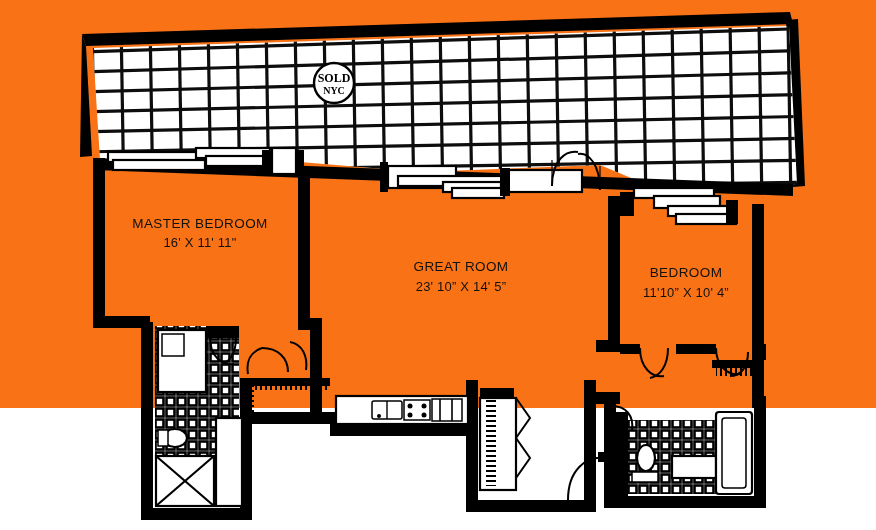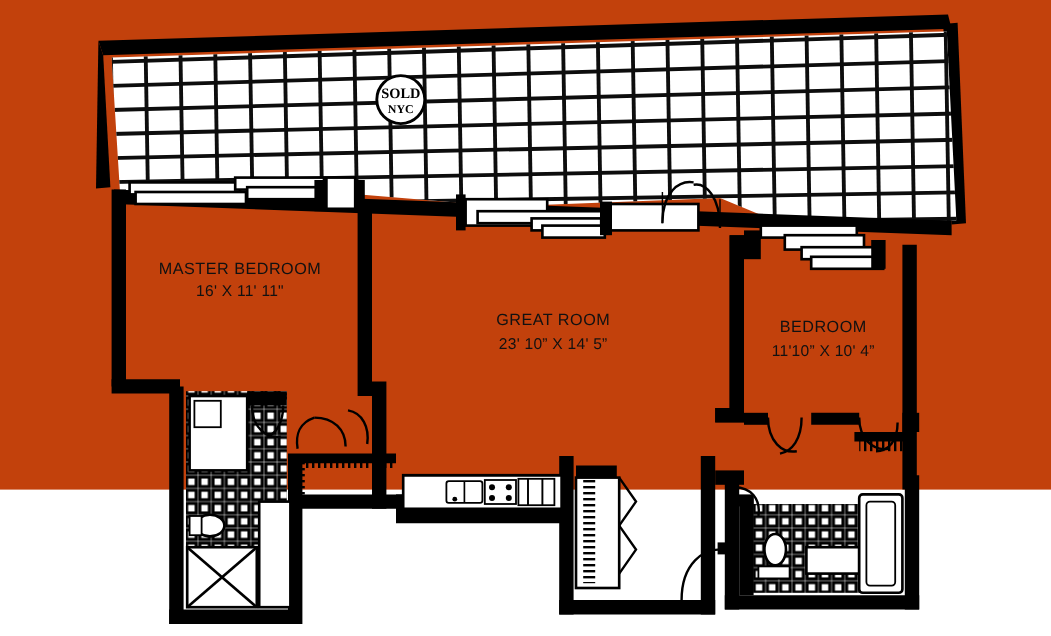--- a/index.html
+++ b/index.html
@@ -6,21 +6,21 @@
   html,body{margin:0;padding:0;background:#ffffff;}
   body{
     width:876px;height:530px;
     font-family:"Liberation Sans", sans-serif;
     overflow:hidden;
     position:relative;
   }
   #plan-root{
     position:relative;
     width:876px;height:408px;
-    background:#c2410c;
+    background:#f97316;
   }
   svg#floorplan{display:block;width:876px;height:530px;}
   .room-label{
     font-family:"Liberation Sans", sans-serif;
     fill:#111111;
     text-anchor:middle;
     font-weight:400;
   }
   .room-name{font-size:13.5px;letter-spacing:0.4px;}
   .room-dims{font-size:13px;letter-spacing:0.2px;}

